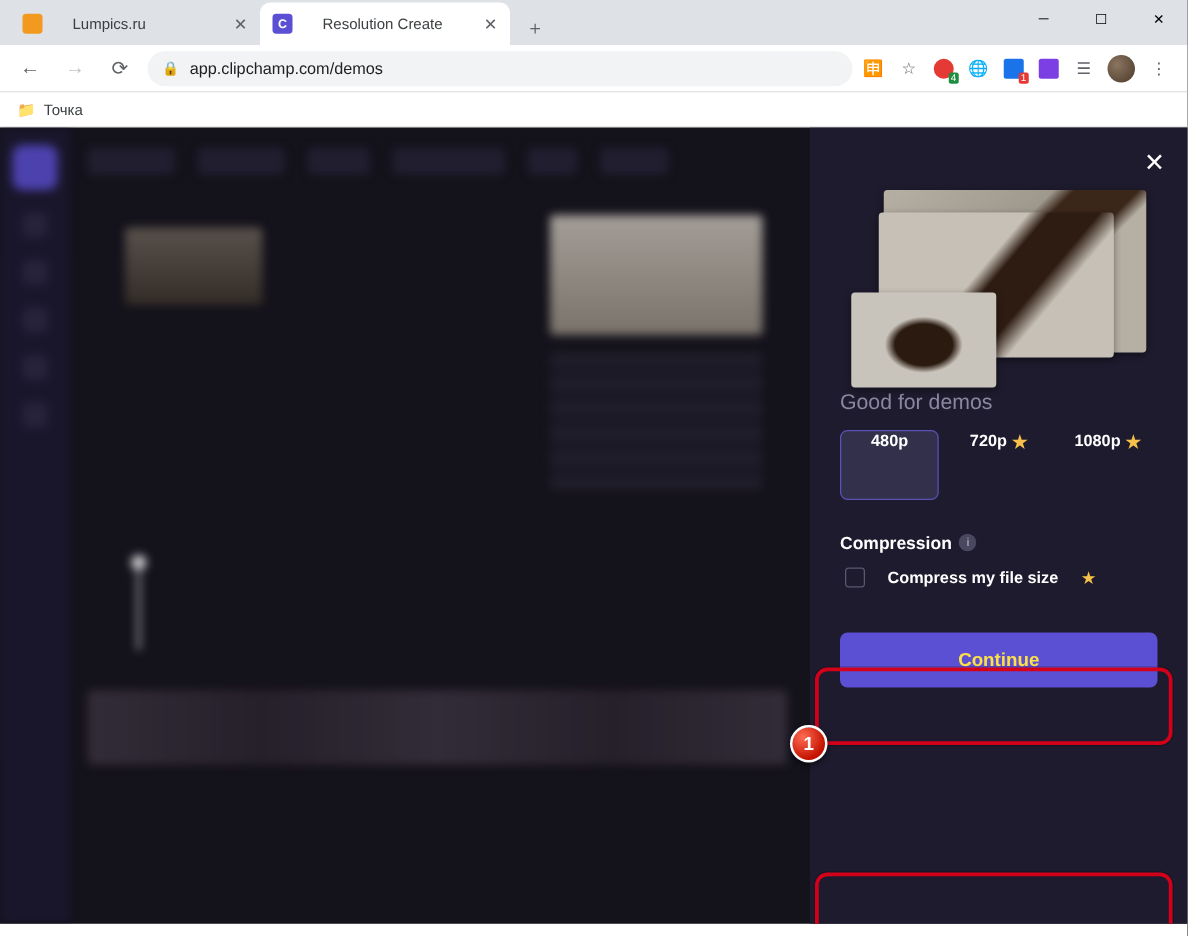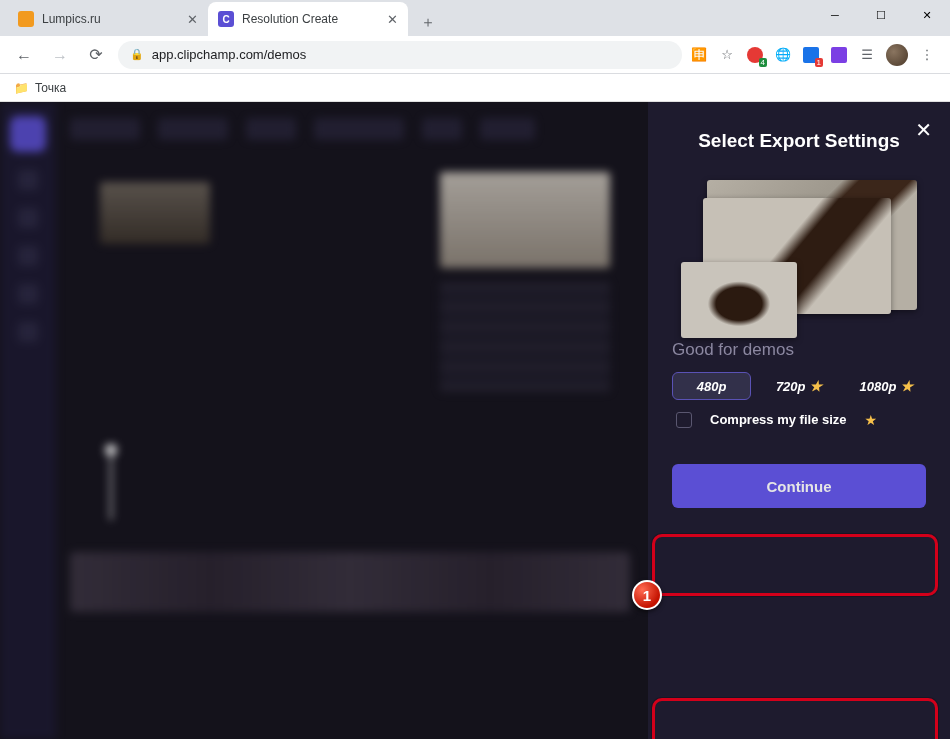--- a/index.html
+++ b/index.html
@@ -2,21 +2,21 @@
 <html><head>
 <meta charset="utf-8">
 <style>
 * { margin:0; padding:0; box-sizing:border-box; font-family:"Segoe UI",Arial,sans-serif; }
 body { width:950px; height:749px; background:#fff; overflow:hidden; position:relative; }
 .win-controls { position:absolute; top:0; right:0; display:flex; }
 .win-btn { width:46px; height:30px; display:flex; align-items:center; justify-content:center; color:#000; font-size:11px; }
 
 
 .tab-strip { height:36px; background:#dee1e6; display:flex; align-items:flex-end; padding-left:8px; }
-.tab { height:34px; min-width:200px; background:#dee1e6; border-radius:8px 8px 0 0; display:flex; align-items:center; padding:0 10px; gap:8px; font-size:12px; color:#3c4043; position:relative; }
+.tab { height:34px; min-width:200px; background:#dee1e6; border-radius:8px 8px 0 0; display:flex; align-items:center; padding:0 10px; gap:24px; font-size:12px; color:#3c4043; position:relative; }
 .tab.active { background:#fff; }
 .tab-favicon { width:16px; height:16px; border-radius:3px; display:flex; align-items:center; justify-content:center; font-size:10px; font-weight:bold; }
 .tab-close { margin-left:auto; color:#5f6368; font-size:13px; }
 .new-tab { width:28px; height:28px; display:flex; align-items:center; justify-content:center; color:#5f6368; font-size:15px; margin-left:6px; }
 
 
 .toolbar { height:38px; background:#fff; border-bottom:1px solid #dadce0; display:flex; align-items:center; padding:0 10px; gap:8px; }
 .nav-btn { width:28px; height:28px; display:flex; align-items:center; justify-content:center; color:#5f6368; border-radius:50%; }
 .nav-btn.disabled { color:#bdc1c6; }
 .addr { flex:1; height:28px; background:#f1f3f4; border-radius:14px; display:flex; align-items:center; padding:0 12px; gap:8px; font-size:13px; color:#202124; }
@@ -56,32 +56,32 @@
 .preview-stack { position:relative; margin:28px auto 0; width:236px; height:158px; }
 .pcard { position:absolute; border-radius:3px; background:#c8c3ba; overflow:hidden; box-shadow:0 2px 6px rgba(0,0,0,.4); }
 .pcard.c1 { right:0; top:0; width:210px; height:130px; background:linear-gradient(135deg,#b5afa4 0%,#9e988d 40%,#3b261a 45%,#3b261a 60%,#b5afa4 65%); }
 .pcard.c2 { right:26px; top:18px; width:188px; height:116px; background:linear-gradient(130deg,#c6c0b6 0%,#c6c0b6 42%,#2e1c12 48%,#2e1c12 62%,#c6c0b6 70%); }
 .pcard.c3 { left:0; bottom:0; width:116px; height:76px; background:radial-gradient(ellipse at 50% 55%,#2b1a10 0%,#2b1a10 28%,#c9c4bb 38%,#c9c4bb 100%); }
 
 .section-label { font-size:14px; font-weight:700; margin-top:24px; }
 .section-hint { font-size:17px; color:#8b87a0; margin-top:2px; }
 
 .res-row { display:flex; gap:8px; margin-top:12px; }
-.res-btn { flex:1; height:28px; border-radius:6px; display:flex; align-items:center; justify-content:center; gap:4px; font-size:13px; font-weight:700; cursor:pointer; border:1px solid transparent; color:#fff;font-style:italic; }
+.res-btn { flex:1; height:56px; border-radius:6px; display:flex; align-items:flex-start; justify-content:center; gap:4px; font-size:13px; font-weight:700; cursor:pointer; border:1px solid transparent; color:#fff; }
 .res-btn.sel { background:#32304a; border:1px solid #5a52b5; }
 .res-btn:not(.sel){ background:transparent; }
 .star { color:#f6c04a; font-size:14px; }
 
 .comp-row { display:flex; align-items:center; gap:6px; margin-top:8px; }
 .info-ic { width:14px; height:14px; border-radius:50%; background:#4a4760; display:inline-flex; align-items:center; justify-content:center; font-size:9px; color:#c6c3d6; }
 .chk-row { display:flex; align-items:flex-start; gap:18px; margin-top:12px; padding-left:4px; }
 .chk { width:16px; height:16px; border:1.5px solid #5a5770; border-radius:3px; }
 .chk-label { font-size:13px; font-weight:600; }
 
-.continue { width:100%; height:44px; margin-top:36px; border-radius:6px; background:#5b4fd4; color:#e5e5e5; font-size:15px; font-weight:700; display:flex; align-items:center; justify-content:center; cursor:pointer; border:none; }
+.continue { width:100%; height:44px; margin-top:36px; border-radius:6px; background:#5b4fd4; color:#fde047; font-size:15px; font-weight:700; display:flex; align-items:center; justify-content:center; cursor:pointer; border:none; }
 
 
 .hl { position:absolute; border:3px solid #d3001a; border-radius:10px; pointer-events:none; box-shadow:0 0 0 1px rgba(0,0,0,.2); }
 .hl1 { right:12px; top:432px; width:286px; height:62px; }
 .hl2 { right:12px; top:596px; width:286px; height:62px; }
 .badge { position:absolute; width:30px; height:30px; border-radius:50%; background:radial-gradient(circle at 32% 30%,#ff6b52,#c41200 70%); border:2px solid #fff; box-shadow:0 2px 4px rgba(0,0,0,.5); color:#fff; font-weight:700; font-size:15px; display:flex; align-items:center; justify-content:center; }
 .b1 { right:288px; top:478px; }
 </style>
 </head>
 <body>
@@ -161,21 +161,20 @@
     </div>
     <div class="thumb1"></div>
     <div class="preview"></div>
     <div class="metabox"></div>
     <div class="playhead"></div>
     <div class="track"></div>
   </div>
 
   <div class="panel">
     <div class="panel-close">✕</div>
-    <h2>Select Export Settings</h2>
 
     <div class="preview-stack">
       <div class="pcard c1"></div>
       <div class="pcard c2"></div>
       <div class="pcard c3"></div>
     </div>
 
     <div class="section-hint">Good for demos</div>
 
     <div class="res-row">
@@ -185,20 +184,24 @@
       <div class="res-btn">
         <span>720p</span>
         <span class="star">★</span>
       </div>
       <div class="res-btn">
         <span>1080p</span>
         <span class="star">★</span>
       </div>
     </div>
 
+    <div class="comp-row" style="margin-top:26px">
+      <span class="section-label" style="margin-top:0">Compression</span>
+      <span class="info-ic">i</span>
+    </div>
     <div class="chk-row">
       <div class="chk"></div>
       <span class="chk-label">Compress my file size</span>
       <span class="star">★</span>
     </div>
 
     <button class="continue">Continue</button>
   </div>
 
   <div class="hl hl1"></div>

